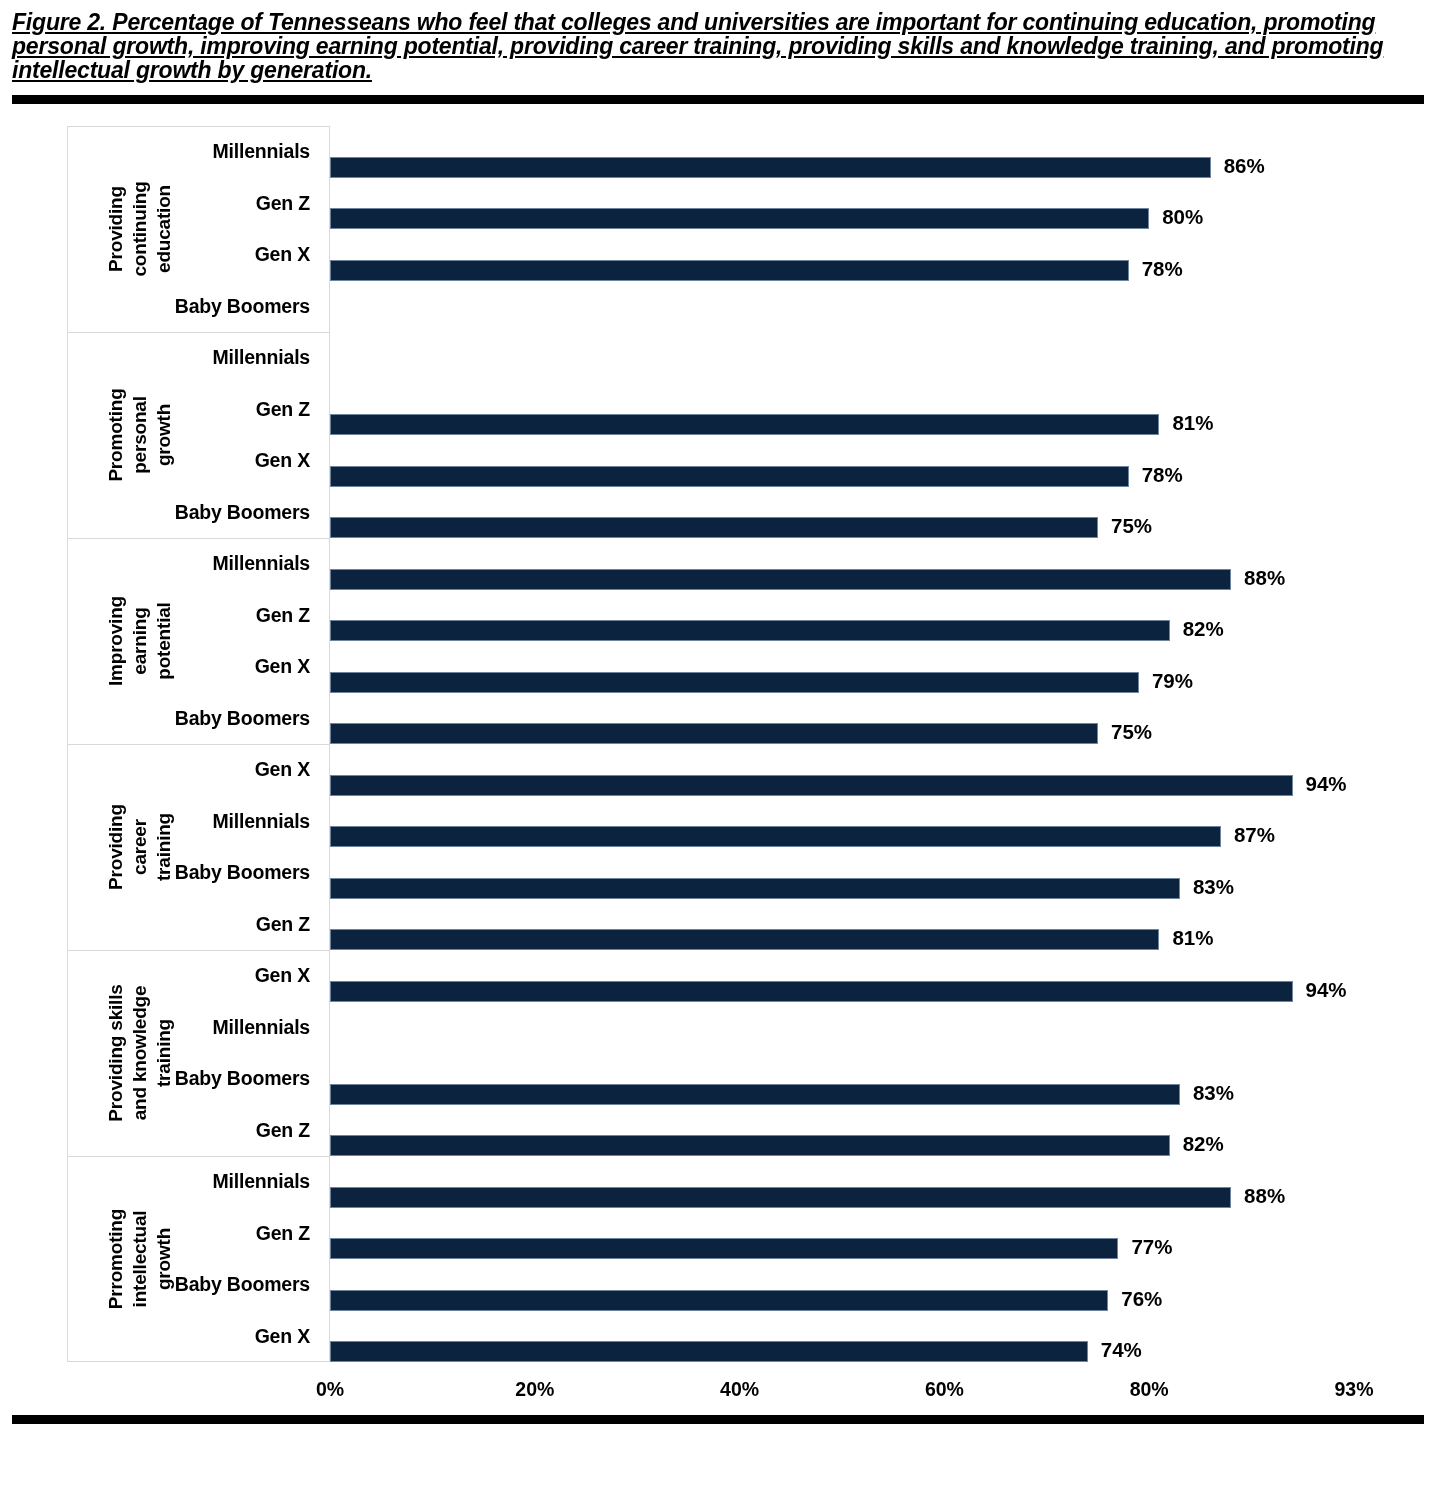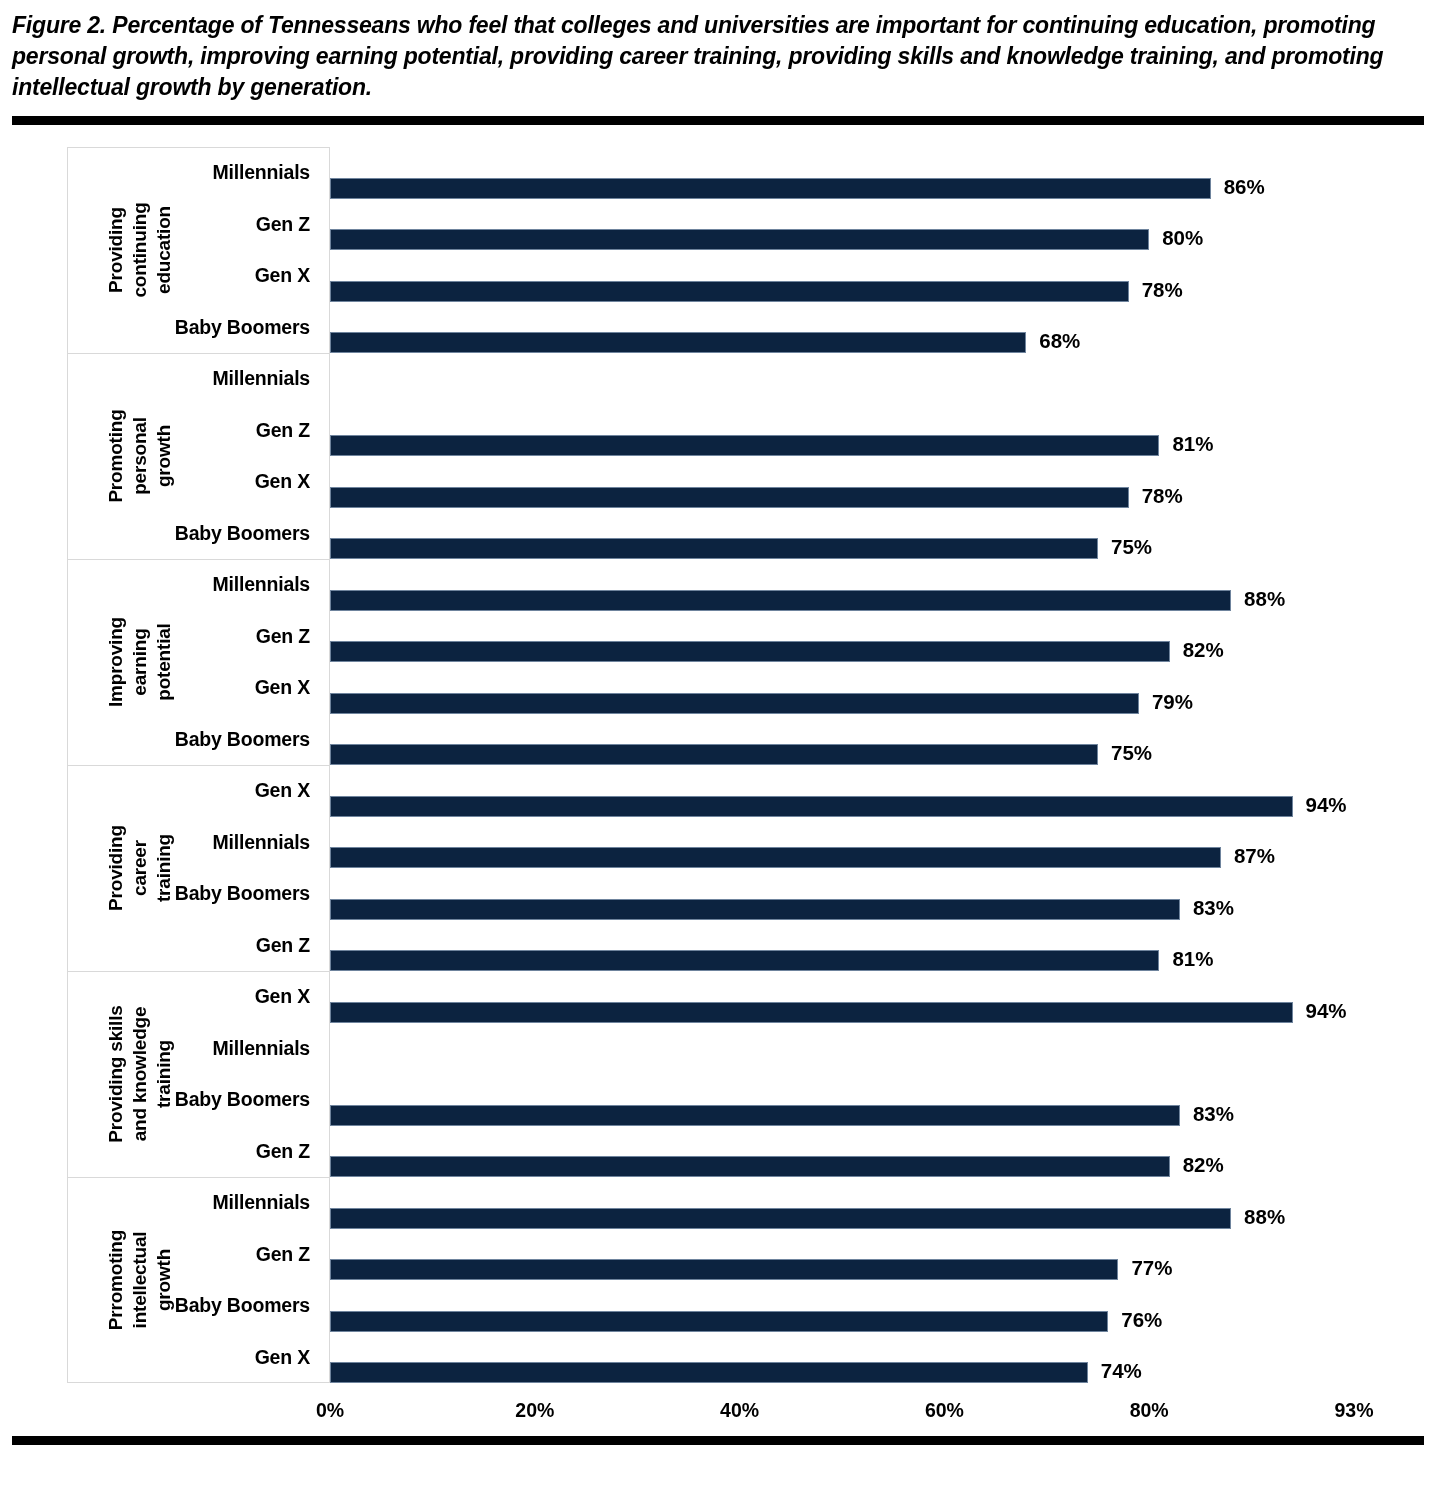--- a/index.html
+++ b/index.html
@@ -9,25 +9,26 @@
     height: 1504px;
     background: #ffffff;
     font-family: "Liberation Sans", sans-serif;
     color: #000000;
     overflow: hidden;
     box-sizing: border-box;
   }
   .title {
     margin: 10px 12px 0 12px;
     font-size: 23px;
-    line-height: 31px;
+    line-height: 24px;
     font-style: italic;
     font-weight: 600;
     white-space: pre-line;
     letter-spacing: -0.2px;
+    text-decoration: underline;
   }
   .rule {
     height: 9px;
     background: #000000;
     margin: 13px 10px 0 12px;
   }
   .chart { position: relative; margin-top: 22px; }
   .group { position: relative; height: 206px; }
   .panel {
     position: absolute;
@@ -147,24 +148,20 @@
         </div>
         <div class="row">
           <div class="gen">Gen X</div>
           <div class="barcell">
             <div class="bar" style="width: 78%;"></div>
             <div class="val">78%</div>
           </div>
         </div>
         <div class="row">
           <div class="gen">Baby Boomers</div>
-          <div class="barcell">
-            <div class="bar" style="width: 68%;"></div>
-            <div class="val">68%</div>
-          </div>
         </div>
       </div>
     </div>
 
     <div class="group">
       <div class="panel"></div>
       <div class="vcell">
         <div class="vlabel">Promoting
 personal
 growth</div>

